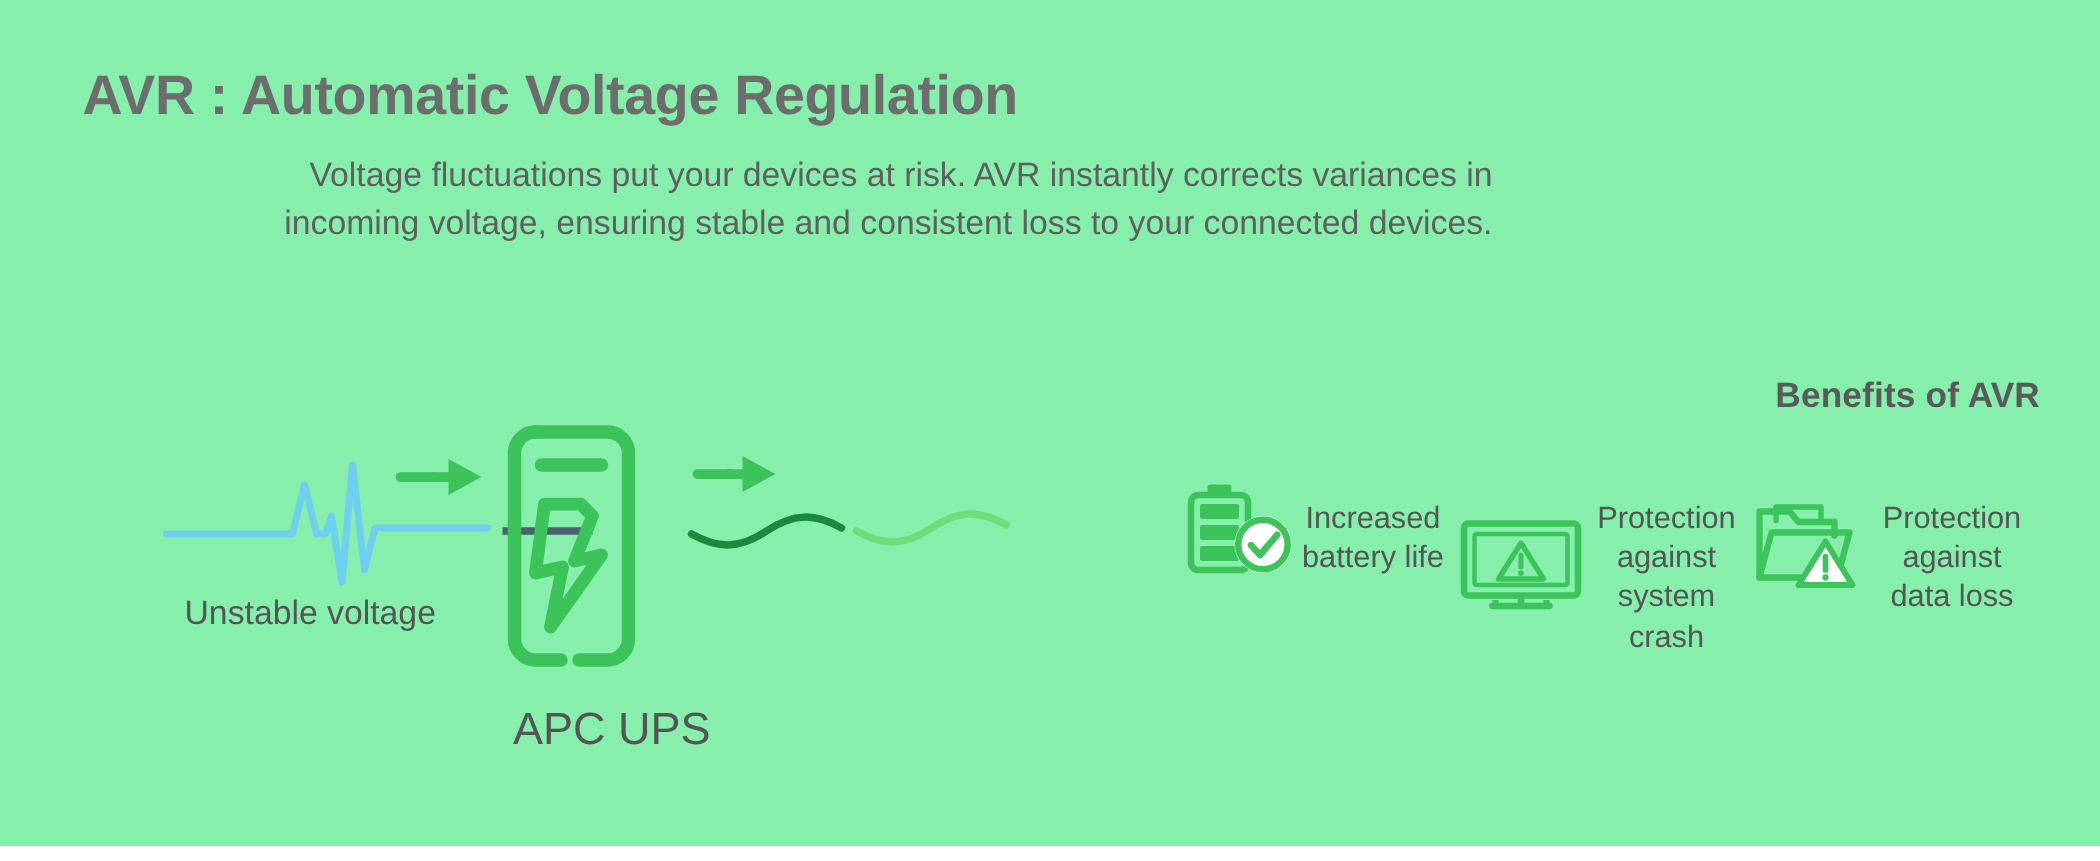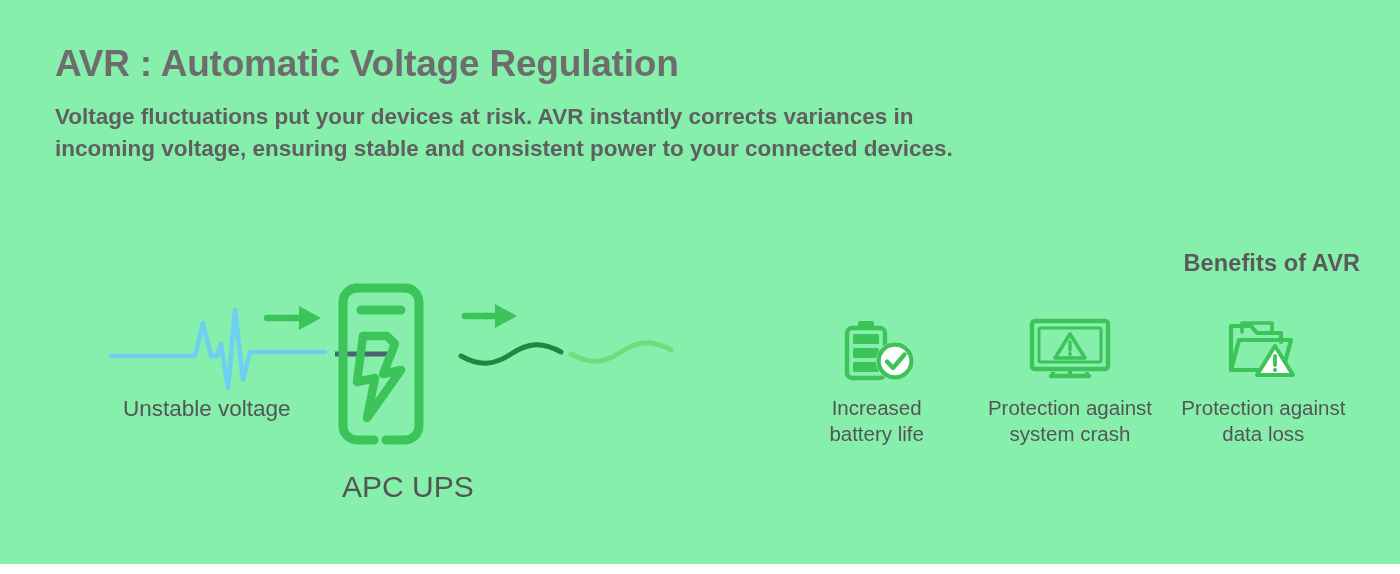--- a/index.html
+++ b/index.html
@@ -29,26 +29,27 @@
   #page-title {
     font-size: 37px;
     font-weight: bold;
     color: #6d6d6d;
     letter-spacing: -0.2px;
     line-height: 1.1;
     margin: 0;
     white-space: nowrap;
   }
   #page-subtitle {
-    margin: 16px 0 0 0;
+    margin: 16px 0 0 10px;
     font-size: 22.5px;
     color: #5f5f5f;
     line-height: 1.42;
-    font-weight: 700;
+    font-weight: 400;
     max-width: 930px;
+    text-align: right;
   }
   #page-subtitle .ln { display: block; }
 
   
   #flow {
     position: absolute;
     left: 95px;
     top: 248px;
     width: 600px;
     height: 270px;
@@ -83,21 +84,21 @@
     letter-spacing: 0.1px;
   }
   #benefits-row {
     display: flex;
     align-items: flex-start;
     margin-top: 42px;
   }
   .benefit {
     flex: 1 1 0;
     display: flex;
-    flex-direction: column;
+    flex-direction: row;
     align-items: center;
   }
   .benefit-icon {
     height: 62px;
     display: flex;
     align-items: center;
     justify-content: center;
   }
   .benefit-label {
     margin-top: 14px;
@@ -110,21 +111,21 @@
 </style>
 </head>
 <body>
 
 <div id="page">
 
   <div id="header">
     <h1 id="page-title">AVR : Automatic Voltage Regulation</h1>
     <p id="page-subtitle">
       <span class="ln">Voltage fluctuations put your devices at risk. AVR instantly corrects variances in</span>
-      <span class="ln">incoming voltage, ensuring stable and consistent power to your connected devices.</span>
+      <span class="ln">incoming voltage, ensuring stable and consistent loss to your connected devices.</span>
     </p>
   </div>
 
   <div id="flow">
     <svg id="flow-svg" width="600" height="270" viewBox="0 0 600 270" xmlns="http://www.w3.org/2000/svg">
 
       <g>
         <path d="M16,108 L90,108 L100,108 L108,75 L116,108 L122,108 L126,96
                  L133,140 L140,62 L148,132 L155,104 L162,104 L230,104" fill="none" stroke="#6ecff0" stroke-width="4.6" stroke-linecap="round" stroke-linejoin="round"></path>
 

